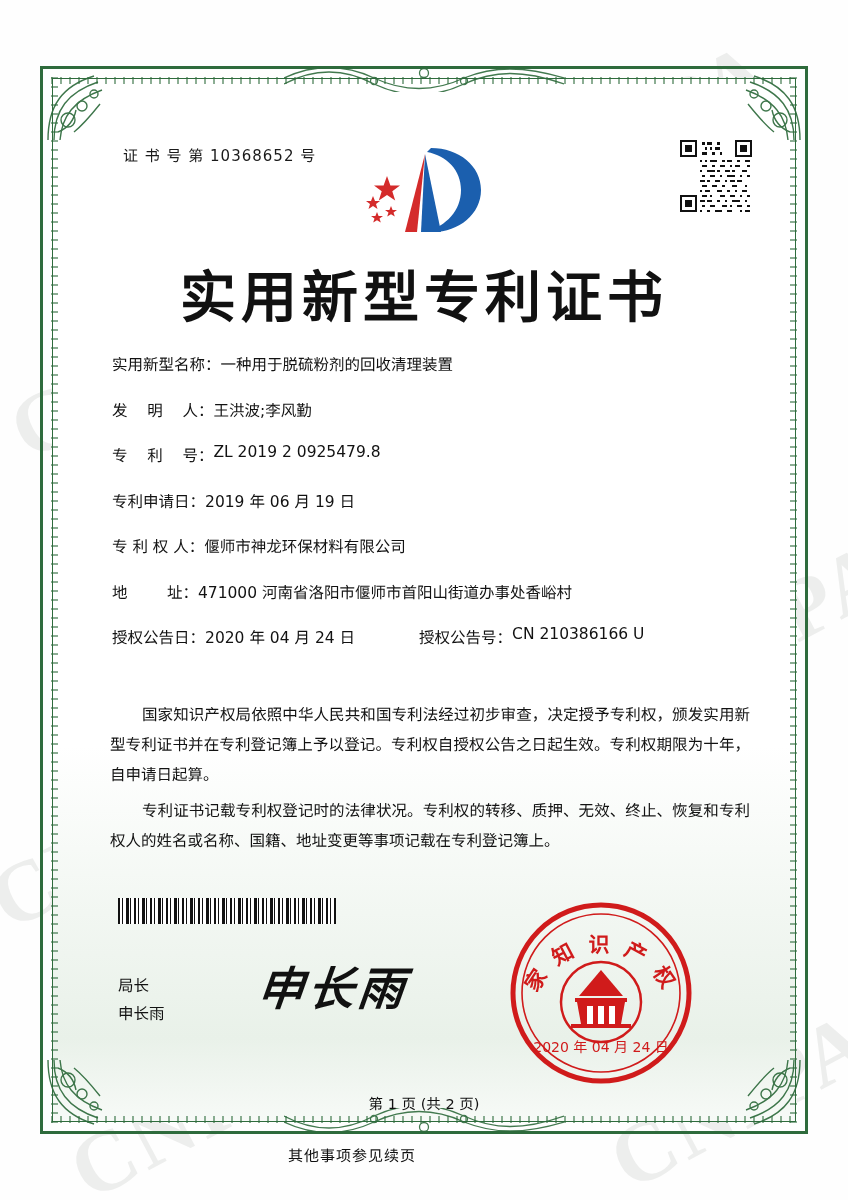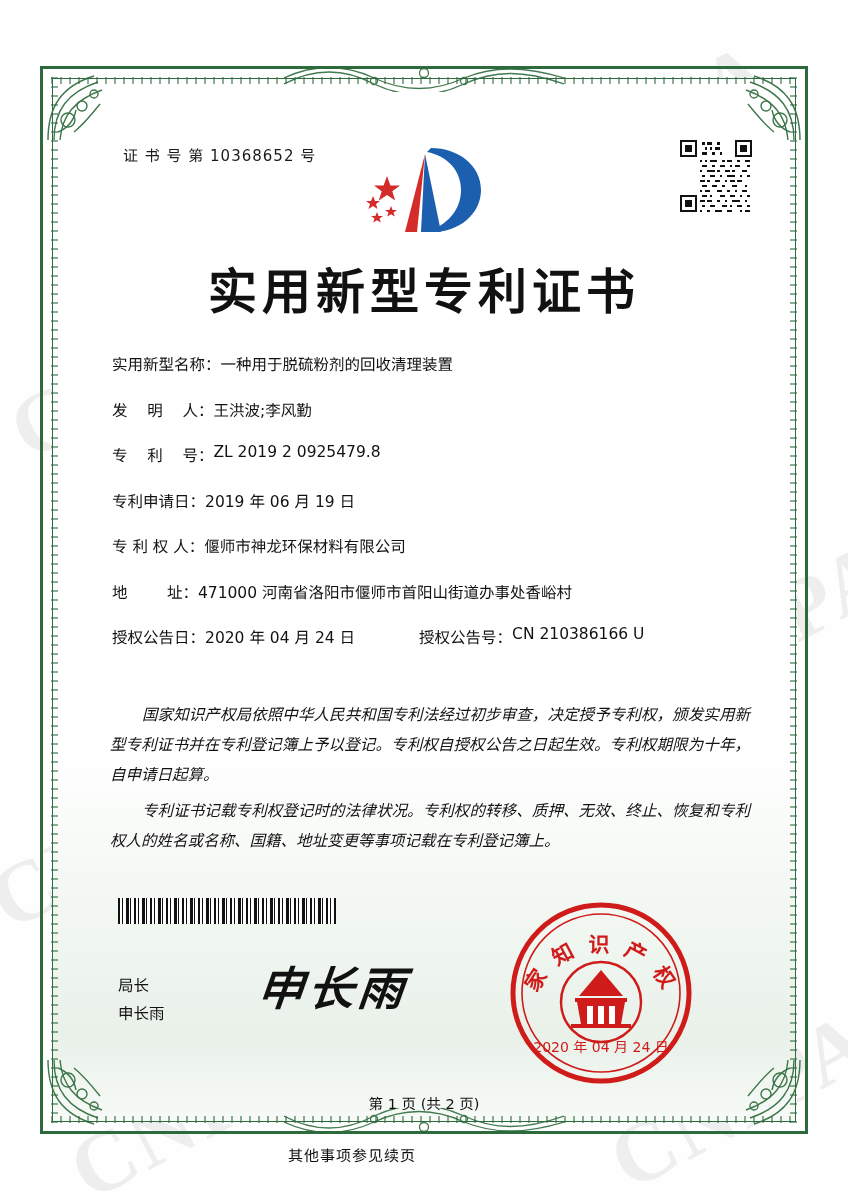--- a/index.html
+++ b/index.html
@@ -126,21 +126,21 @@
   }
 
   .title {
     position: absolute;
     left: 0;
     top: 252px;
     width: 848px;
     text-align: center;
     font-family: "Liberation Serif", "DejaVu Serif", serif;
     font-weight: bold;
-    font-size: 49px;
+    font-size: 56px;
     letter-spacing: 5px;
     color: #111;
   }
 
   
   .fields {
     position: absolute;
     left: 112px;
     top: 352px;
     width: 640px;
@@ -174,21 +174,20 @@
     width: 640px;
     font-size: 15.5px;
     line-height: 30px;
     color: #121212;
     font-family: "DejaVu Sans", sans-serif;
     text-align: justify;
   }
   .paras p {
     margin: 0 0 6px 0;
     text-indent: 32px;
-    font-style: italic;
   }
 
   
   .barcode {
     position: absolute;
     left: 118px;
     top: 898px;
     width: 218px;
     height: 26px;
     background:

